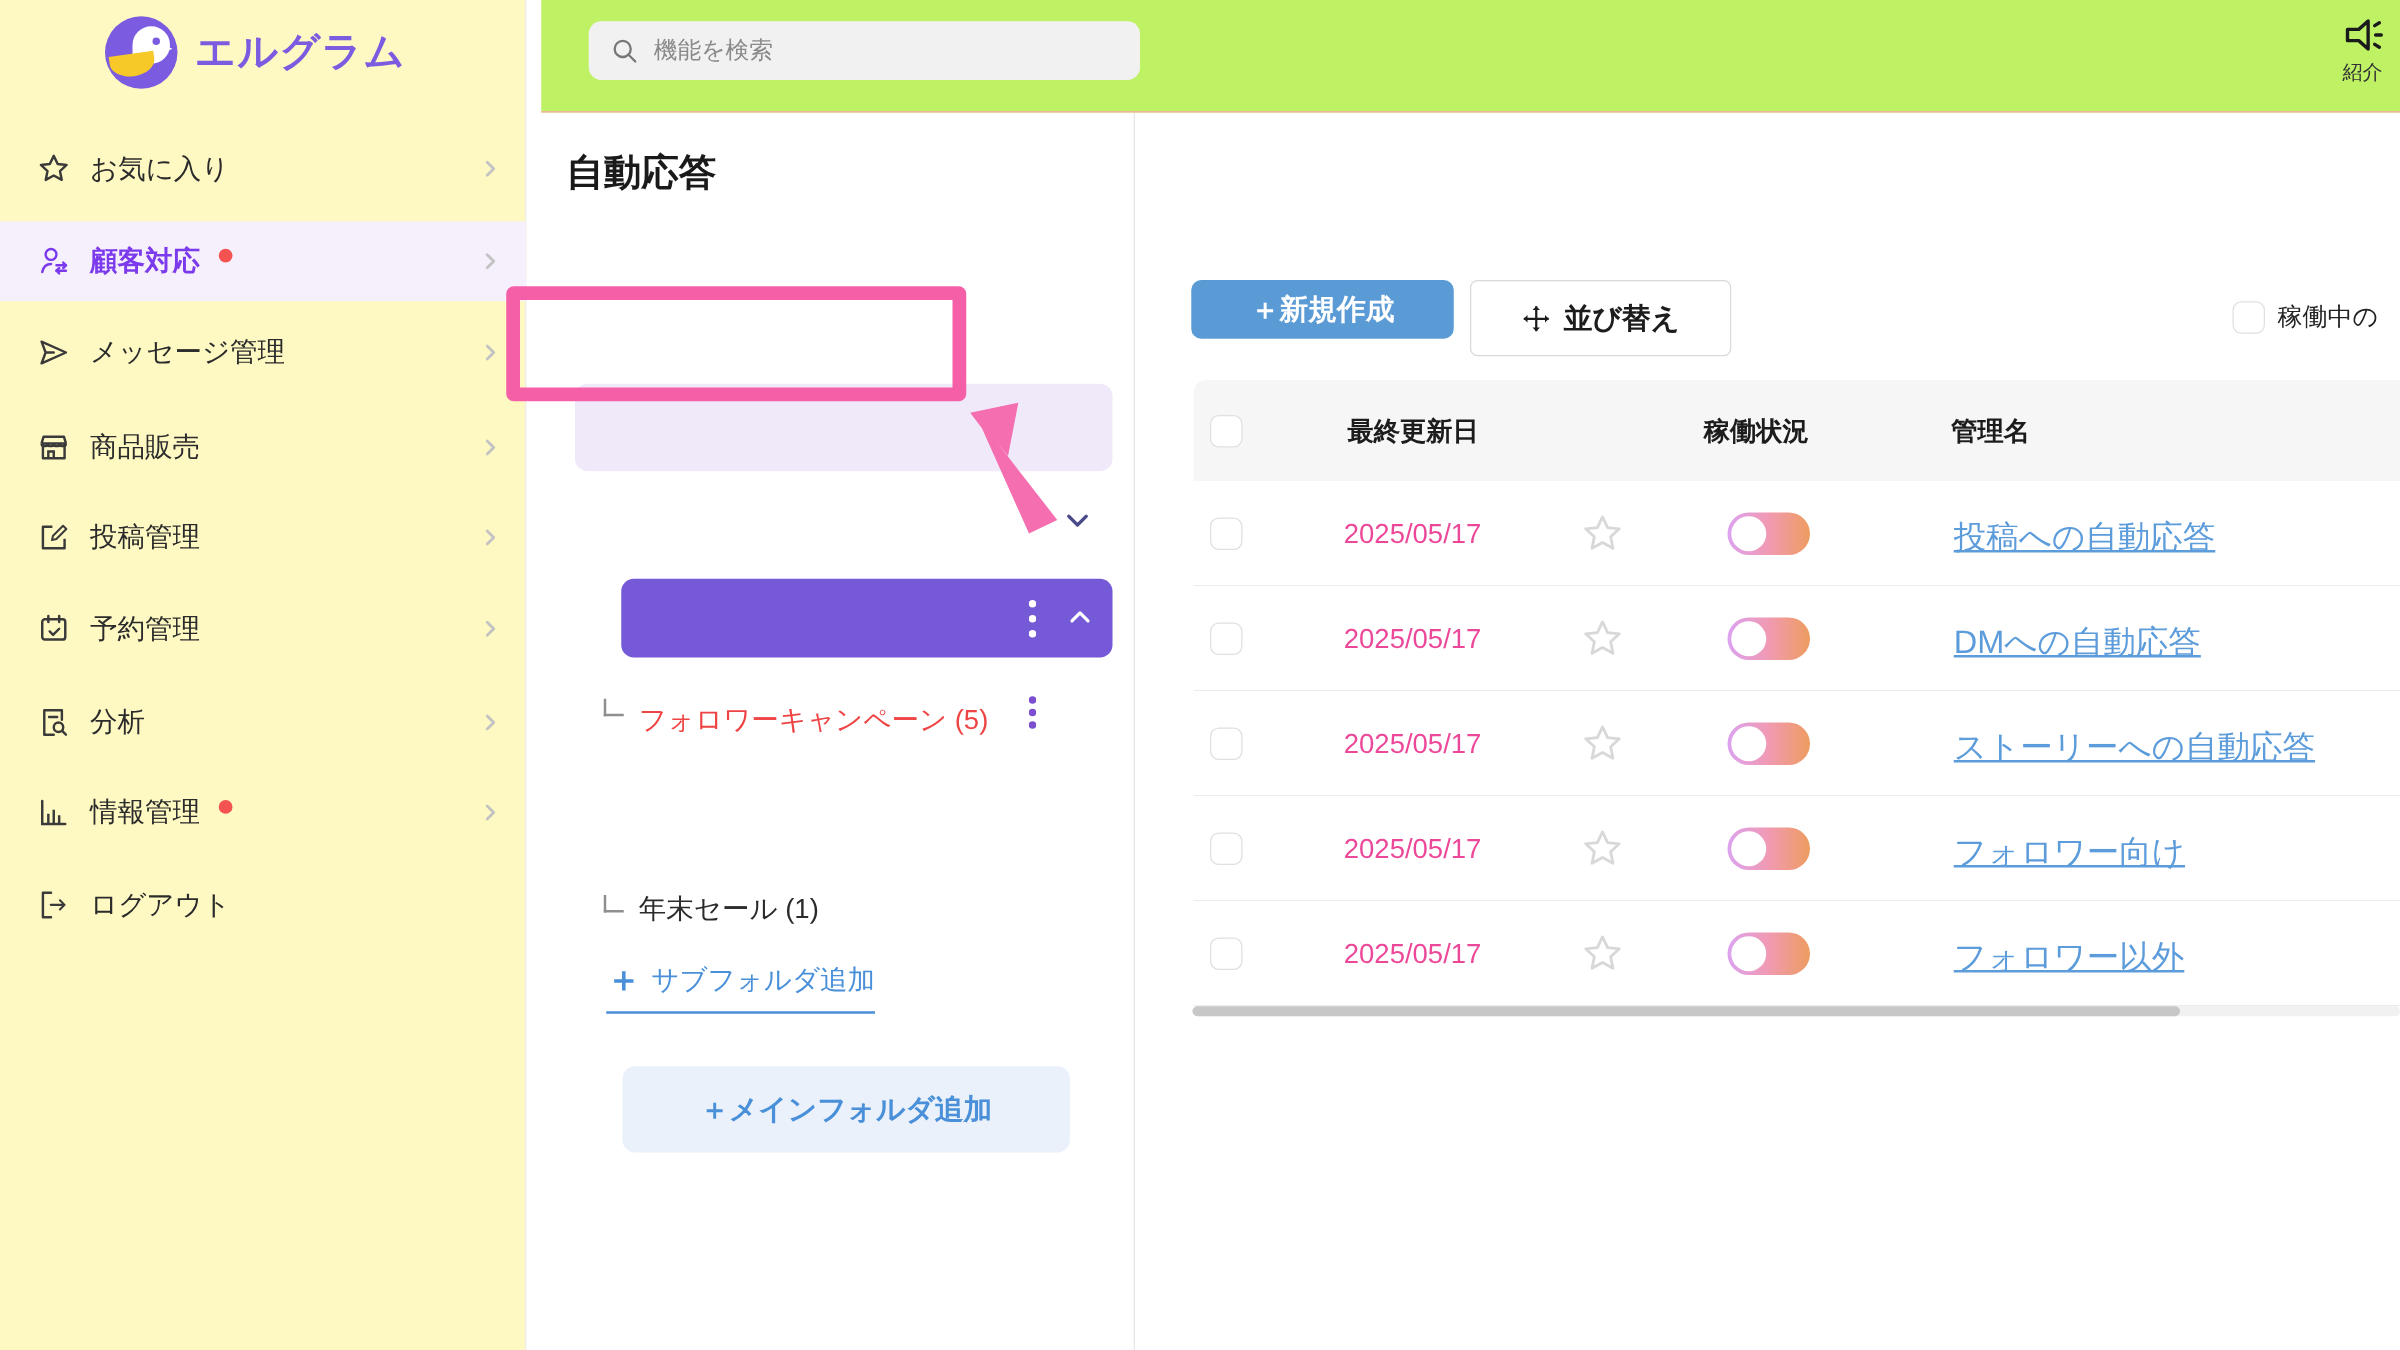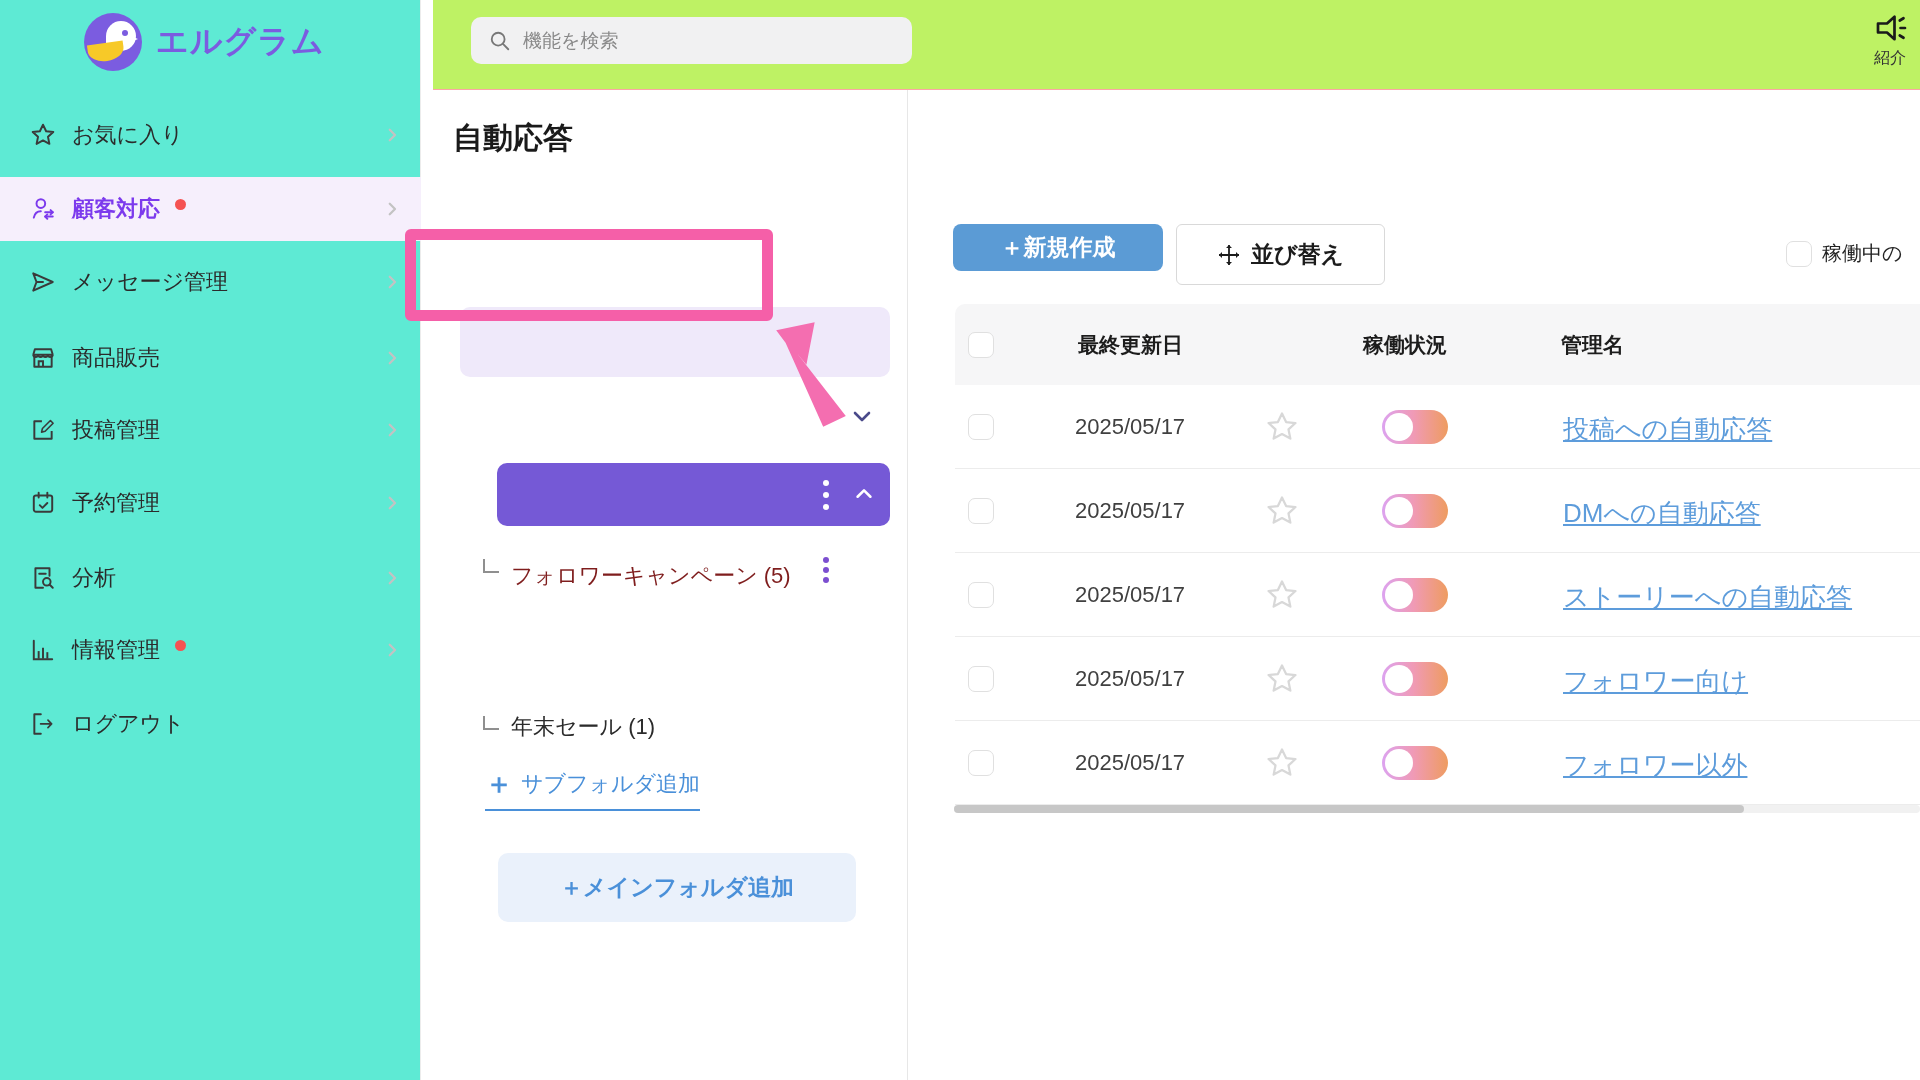--- a/index.html
+++ b/index.html
@@ -12,21 +12,21 @@
   #topbar { left:433px; top:0; width:1499px; height:90px; background:#bef264; border-bottom:1px solid #fca5a5; z-index:2; }
   #searchbox { left:38px; top:17px; width:441px; height:47px; background:#f1f1f2; border-radius:10px;
     display:flex; align-items:center; gap:12px; padding:0 18px; }
   #searchbox input { border:none; background:transparent; outline:none; font-size:19px; color:#444; width:360px;
     font-family:inherit; }
   #searchbox input::placeholder { color:#8a8a8a; }
   #promo { left:1425px; top:10px; width:64px; height:70px; display:flex; flex-direction:column; align-items:center; gap:2px; cursor:pointer; }
   #promo .plabel { font-size:16px; color:#333; }
 
   
-  #sidebar { left:0; top:0; width:421px; height:1080px; background:#5eead4; border-right:1px solid #ececec; z-index:3; }
+  #sidebar { left:0; top:0; width:421px; height:1080px; background:#fef9c3; border-right:1px solid #ececec; z-index:3; }
   #logo { left:84px; top:10px; width:300px; height:64px; display:flex; align-items:center; gap:14px; }
   #logo-mark { width:58px; height:58px; border-radius:50%; background:#7b5ce0; position:relative; overflow:hidden; flex:0 0 auto; }
   #logo-mark .bird { position:absolute; left:22px; top:8px; width:30px; height:30px; background:#fff; border-radius:50% 50% 50% 12%; }
   #logo-mark .beak { position:absolute; left:44px; top:22px; width:10px; height:8px; background:#fff; clip-path:polygon(0 0,100% 50%,0 100%); }
   #logo-mark .eye { position:absolute; left:38px; top:17px; width:6px; height:6px; background:#7b5ce0; border-radius:50%; }
   #logo-mark .banana { position:absolute; left:4px; top:30px; width:36px; height:18px; background:#f7c928; border-radius:0 0 40px 40px / 0 0 26px 26px; transform:rotate(-8deg); }
   #logo-text { font-size:32px; font-weight:bold; color:#7b5ce0; letter-spacing:1px; }
 
   .nav-item { position:absolute; left:0; width:421px; height:64px; display:flex; align-items:center; cursor:pointer; }
   .nav-item.active { background:#f6effc; }
@@ -43,21 +43,21 @@
 
   
   .fold-row1 { left:460px; top:307px; width:430px; height:70px; background:#efe9fa; border-radius:10px; z-index:1; }
   .fold-row2-chev { left:850px; top:404px; width:24px; height:24px; color:#4a4a8a; z-index:1; }
   #purple-btn { left:497px; top:463px; width:393px; height:63px; background:#7559d6; border-radius:10px; z-index:1; cursor:pointer; }
   #purple-btn .dots { position:absolute; left:326px; top:15px; width:6px; height:34px; color:#fff; }
   #purple-btn .chevup { position:absolute; left:356px; top:20px; width:22px; height:22px; color:#fff; }
   .tree-row { position:absolute; left:483px; width:410px; height:40px; display:flex; align-items:center; z-index:1; cursor:pointer; }
   .tree-elbow { width:16px; height:14px; border-left:2px solid #8f8f8f; border-bottom:2px solid #8f8f8f; margin-right:12px; margin-top:-8px; }
   .tree-label { font-size:22px; color:#2b2b2b; }
-  .tree-row.active .tree-label { color:#7f1d1d;margin-top:12px; }
+  .tree-row.active .tree-label { color:#ef4444;margin-top:12px; }
   .tree-dots { position:absolute; left:340px; top:6px; width:6px; height:28px; color:#7c4fd0; }
   #add-sub { left:485px; top:765px; display:flex; align-items:center; gap:8px; color:#4a90d9;
     font-size:22px; border-bottom:2px solid #4a90d9; padding-bottom:6px; cursor:pointer; z-index:1; }
   #add-sub .plus { font-size:28px; font-weight:bold; }
   #add-main { left:498px; top:853px; width:358px; height:69px; background:#eaf1fb; border-radius:10px;
     display:flex; align-items:center; justify-content:center; color:#4a90d9; font-size:23px; font-weight:bold; cursor:pointer; z-index:1; }
 
   
   #flyout { left:421px; top:150px; width:317px; height:357px; background:#fff; border-radius:0 14px 14px 14px;
     box-shadow:0 10px 34px rgba(40,30,80,.14); z-index:5; }
@@ -84,21 +84,21 @@
   #filter .flt-label { font-size:20px; color:#222; white-space:nowrap; }
 
   
   #thead { left:955px; top:304px; width:965px; height:81px; background:#f6f6f7; border-radius:10px 0 0 0; z-index:2;
     display:flex; align-items:center; }
   #thead .cbox { position:absolute; left:13px; }
   .th { position:absolute; font-size:21px; font-weight:bold; color:#1c1c1c; }
   .th.c-date { left:123px; } .th.c-status { left:408px; } .th.c-name { left:606px; }
   .trow { position:absolute; left:955px; width:965px; height:84px; border-bottom:1px solid #ececec; background:#fff; z-index:2; }
   .trow .cbox { position:absolute; left:13px; top:29px; }
-  .td-date { position:absolute; left:120px; top:29px; font-size:22px; color:#404040; }
+  .td-date { position:absolute; left:120px; top:29px; font-size:22px; color:#ec4899; }
   .td-star { position:absolute; left:310px; top:25px; width:34px; height:34px; color:#d8d8d8; cursor:pointer; }
   .toggle { position:absolute; left:427px; top:25px; width:66px; height:34px; border-radius:17px; cursor:pointer;
     background:linear-gradient(90deg,#dca3f0 0%,#f09ab5 48%,#ee9c60 100%); }
   .toggle .knob { position:absolute; left:3px; top:3px; width:28px; height:28px; background:#fff; border-radius:50%; }
   .td-link { position:absolute; left:608px; top:27px; font-size:26px; color:#5d9cdb; text-decoration:underline; cursor:pointer; white-space:nowrap; }
 
   #hscroll-track { left:954px; top:805px; width:966px; height:8px; background:#f1f1f1; border-radius:4px; z-index:2; }
   #hscroll-thumb { position:absolute; left:0; top:0; width:790px; height:8px; background:#c7c7c7; border-radius:4px; cursor:pointer; }
 
   svg { display:block; }

